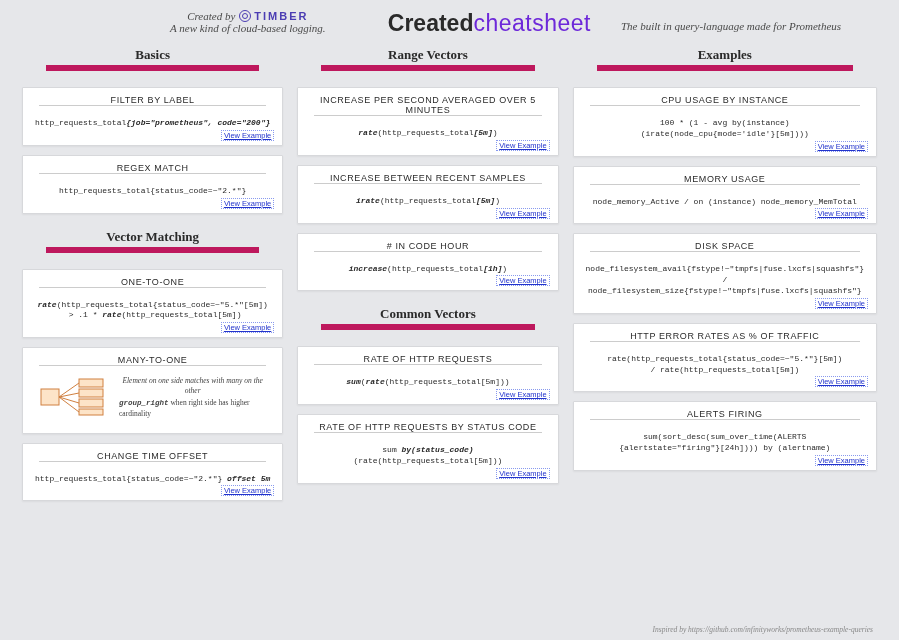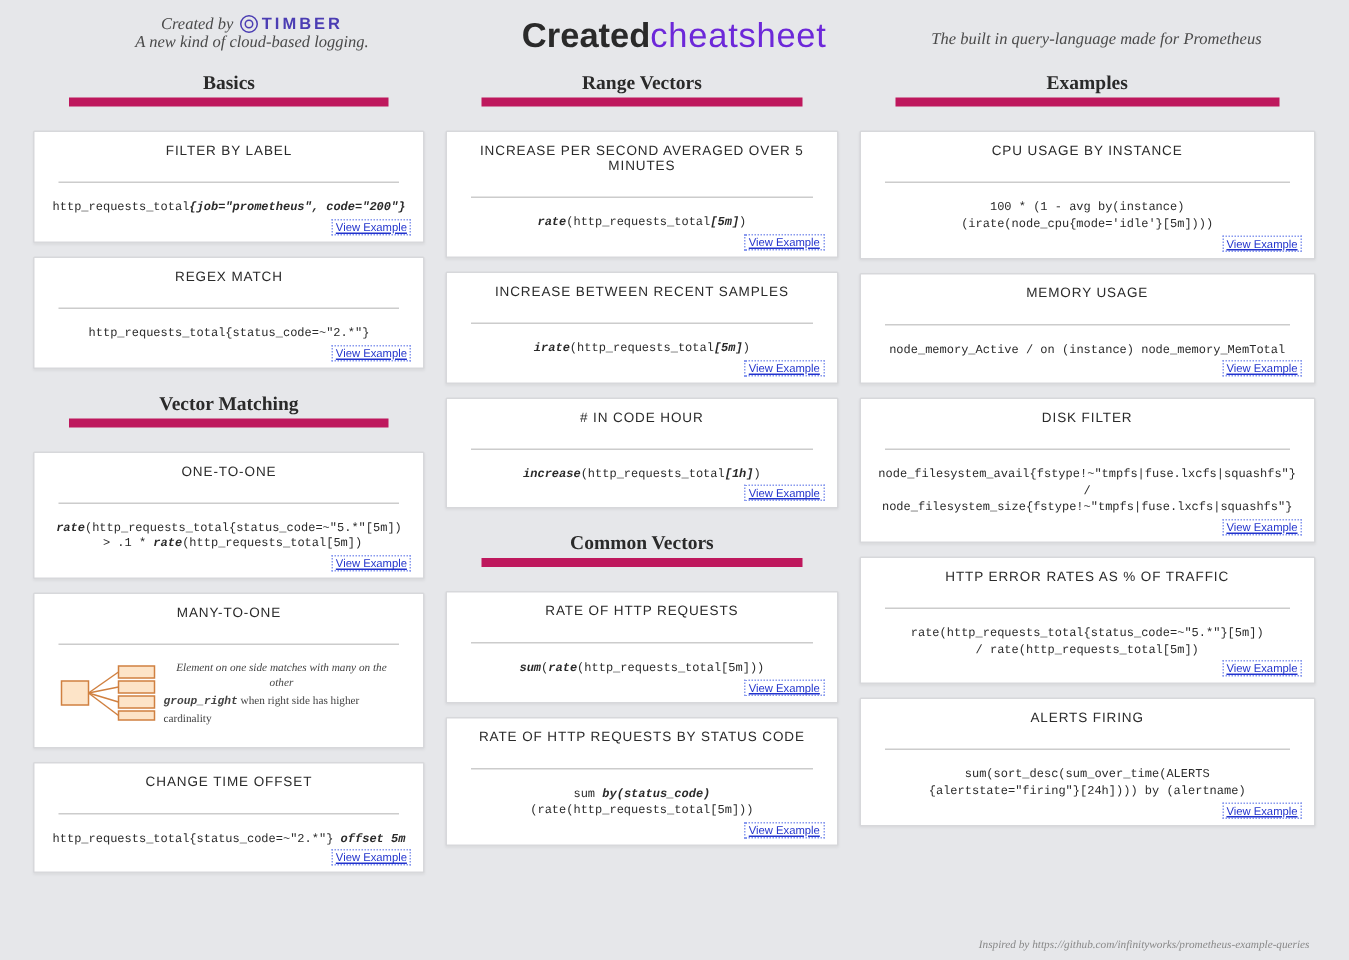--- a/index.html
+++ b/index.html
@@ -12,21 +12,21 @@
     font-size: 9px;
     color: #2a2a2a;
   }
   .page {
     display: flex;
     flex-direction: column;
     height: 100%;
   }
   .header {
     display: flex;
-    justify-content: space-between;
+    justify-content: flex-end;
     align-items: flex-start;
     padding: 10px 28px 4px 28px;
   }
   .header-left, .header-right {
     width: 280px;
     font-style: italic;
     color: #4a4a4a;
     font-size: 11px;
     font-family: Georgia, 'Times New Roman', serif;
   }
@@ -69,21 +69,21 @@
     margin-bottom: 9px;
     padding: 7px 10px 4px 10px;
     display: flex;
     flex-direction: column;
     position: relative;
   }
   .card-title {
     text-align: center;
     font-size: 9px;
     letter-spacing: 0.6px;
-    padding-bottom: 16px;
+    padding-bottom: 0;
     border-bottom: 1px solid #ccc;
     margin: 0 6px 8px 6px;
     font-family: Arial, sans-serif;
   }
   .card-code {
     font-family: "Courier New", monospace;
     font-size: 8px;
     text-align: center;
     padding: 4px 2px 12px 2px;
     line-height: 1.35;
@@ -97,20 +97,21 @@
     font-size: 7.5px;
     color: #2233cc;
     text-decoration: underline;
     border: 1px dotted #8899ee;
     padding: 0 2px;
     font-family: Arial, sans-serif;
   }
   .many-body {
     display: flex;
     align-items: center;
+    gap: 10px;
     padding: 2px 6px 10px 6px;
   }
   .many-diagram { flex: 0 0 70px; height: 40px; }
   .many-text {
     font-size: 7.5px;
     font-family: Georgia, serif;
     color: #444;
     line-height: 1.35;
   }
   .many-text .tagline { font-style: italic; text-align:center; display:block; margin-bottom:2px;}
@@ -246,21 +247,21 @@
         <a class="view-link">View Example</a>
       </div>
 
       <div class="card">
         <div class="card-title">MEMORY USAGE</div>
         <div class="card-code">node_memory_Active / on (instance) node_memory_MemTotal</div>
         <a class="view-link">View Example</a>
       </div>
 
       <div class="card">
-        <div class="card-title">DISK FILTER</div>
+        <div class="card-title">DISK SPACE</div>
         <div class="card-code">node_filesystem_avail{fstype!~"tmpfs|fuse.lxcfs|squashfs"} /
 node_filesystem_size{fstype!~"tmpfs|fuse.lxcfs|squashfs"}</div>
         <a class="view-link">View Example</a>
       </div>
 
       <div class="card">
         <div class="card-title">HTTP ERROR RATES AS % OF TRAFFIC</div>
         <div class="card-code">rate(http_requests_total{status_code=~"5.*"}[5m])
 / rate(http_requests_total[5m])</div>
         <a class="view-link">View Example</a>

